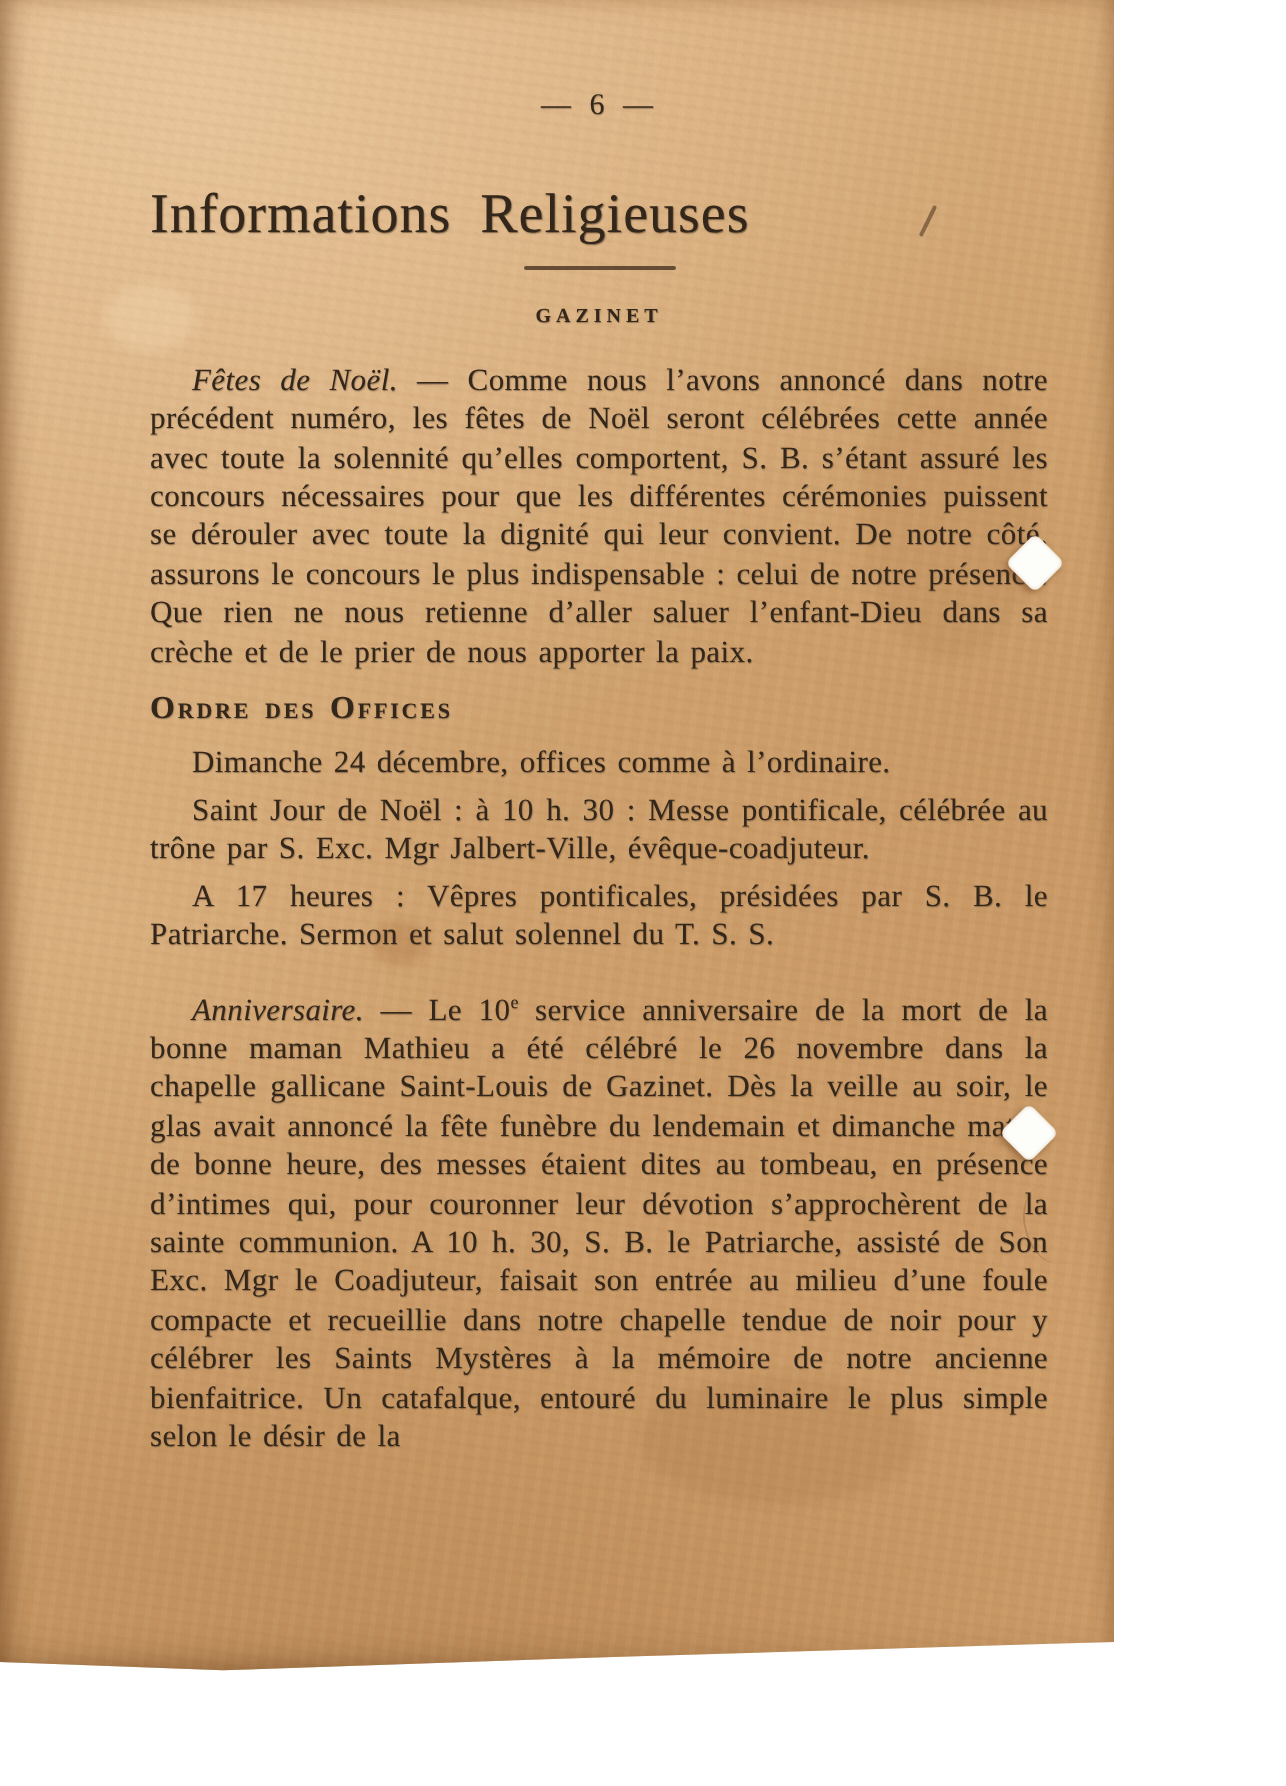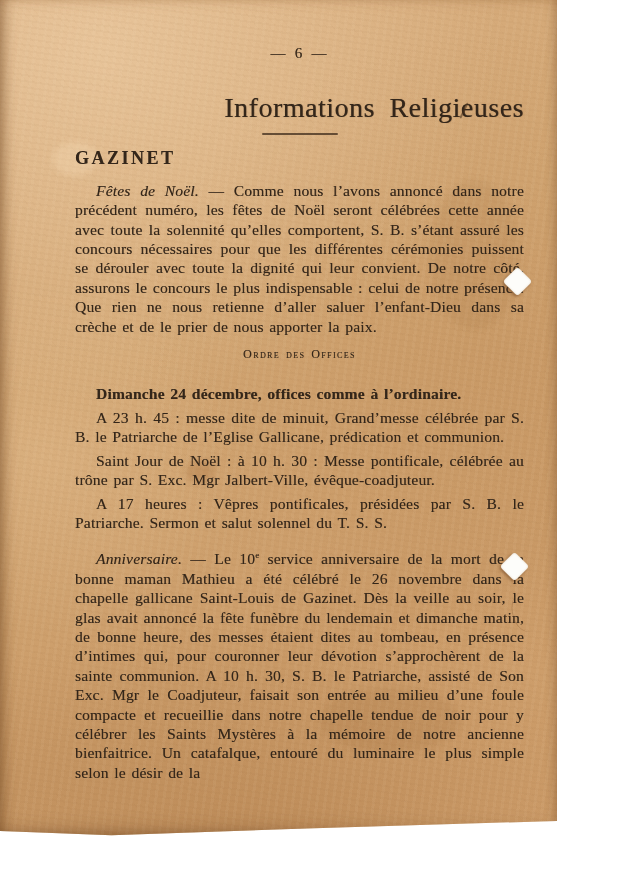--- a/index.html
+++ b/index.html
@@ -48,37 +48,37 @@
     position:absolute;left:75px;top:0;width:449px;z-index:3;
     padding-top:44px;
     color:#33261a;
     font-size:15.5px;line-height:19.4px;
     text-align:justify;
     letter-spacing:0.2px;word-spacing:1.5px;
     text-shadow:0.3px 0.3px 0.6px rgba(55,38,22,0.45);
   }
   .pageno{text-align:center;font-size:15px;letter-spacing:2px;margin:0;text-indent:0;}
   .title{
-    font-size:28px;font-weight:normal;text-align:right;
+    font-size:28px;font-weight:normal;text-align:left;
     margin:29px 0 0;line-height:32px;
     letter-spacing:0.5px;word-spacing:7px;text-indent:0;
     text-shadow:0.4px 0.4px 0.7px rgba(50,34,20,0.60);
   }
   .title-rule{width:76px;height:2px;background:rgba(55,38,22,0.72);margin:9px auto 0;border-radius:1px;}
   .gazinet{
-    font-size:18px;font-weight:bold;text-align:left;
+    font-size:10px;font-weight:bold;text-align:center;
     letter-spacing:2.5px;margin:14px 0 0;text-indent:0;
   }
   .para{margin:12px 0 0;text-indent:21px;}
   .offices{
-    font-size:12px;font-weight:normal;font-variant:small-caps;
-    text-align:center;letter-spacing:1.4px;margin:9px 0 0;text-indent:0;
+    font-size:16px;font-weight:bold;font-variant:small-caps;
+    text-align:left;letter-spacing:1.4px;margin:9px 0 0;text-indent:0;
   }
   .office{margin:4px 0 0;}
-  .office.first{margin-top:20px;font-weight:bold;}
+  .office.first{margin-top:8px;}
   .anniv{margin:14px 0 0;}
   .para i{}
   sup{font-size:9px;vertical-align:6px;letter-spacing:0;}
   
   .hole{
     position:absolute;width:21px;height:21px;z-index:6;
     background:#fdfdfa;border-radius:3.5px;
     transform:rotate(45deg);
     box-shadow:0 2px 3px rgba(112,68,32,0.55), inset 0 0 2px rgba(185,145,95,0.45);
   }
@@ -110,21 +110,20 @@
       <div class="pageno">— 6 —</div>
       <h1 class="title">Informations Religieuses</h1>
       <div class="title-rule"></div>
       <h2 class="gazinet">GAZINET</h2>
 
       <p class="para"><i>Fêtes de Noël.</i><span> — Comme nous l’avons annoncé dans notre précédent numéro, les fêtes de Noël seront célébrées cette année avec toute la solennité qu’elles comportent, S. B. s’étant assuré les concours nécessaires pour que les différentes cérémonies puissent se dérouler avec toute la dignité qui leur convient. De notre côté, assurons le concours le plus indispensable : celui de notre présence. Que rien ne nous retienne d’aller saluer l’enfant-Dieu dans sa crèche et de le prier de nous apporter la paix.</span></p>
 
       <h3 class="offices">Ordre des Offices</h3>
 
       <p class="para office first">Dimanche 24 décembre, offices comme à l’ordinaire.</p>
-      <p class="para office">A 23 h. 45 : messe dite de minuit, Grand’messe célébrée par S. B. le Patriarche de l’Eglise Gallicane, prédication et communion.</p>
       <p class="para office">Saint Jour de Noël : à 10 h. 30 : Messe pontificale, célébrée au trône par S. Exc. Mgr Jalbert-Ville, évêque-coadjuteur.</p>
       <p class="para office">A 17 heures : Vêpres pontificales, présidées par S. B. le Patriarche. Sermon et salut solennel du T. S. S.</p>
 
       <p class="para anniv"><i>Anniversaire.</i><span> — Le 10</span><sup>e</sup><span> service anniversaire de la mort de la bonne maman Mathieu a été célébré le 26 novembre dans la chapelle gallicane Saint-Louis de Gazinet. Dès la veille au soir, le glas avait annoncé la fête funèbre du lendemain et dimanche matin, de bonne heure, des messes étaient dites au tombeau, en présence d’intimes qui, pour couronner leur dévotion s’approchèrent de la sainte communion. A 10 h. 30, S. B. le Patriarche, assisté de Son Exc. Mgr le Coadjuteur, faisait son entrée au milieu d’une foule compacte et recueillie dans notre chapelle tendue de noir pour y célébrer les Saints Mystères à la mémoire de notre ancienne bienfaitrice. Un catafalque, entouré du luminaire le plus simple selon le désir de la</span></p>
     </div>
 
     <div class="crease"></div>
     <div class="shade"></div>
     <div class="hole hole1"></div>
     <div class="hole hole2"></div>

